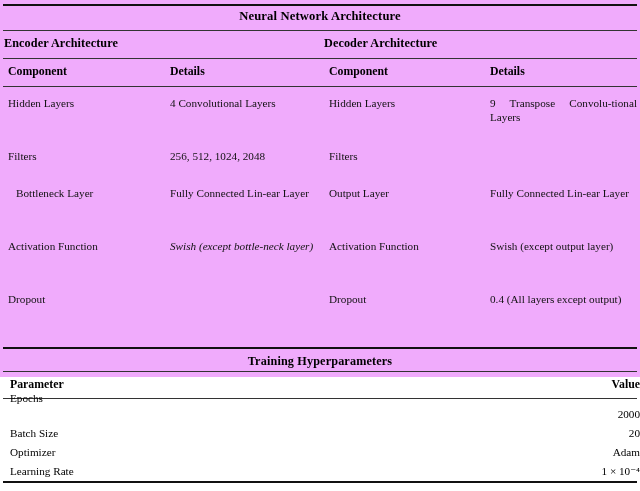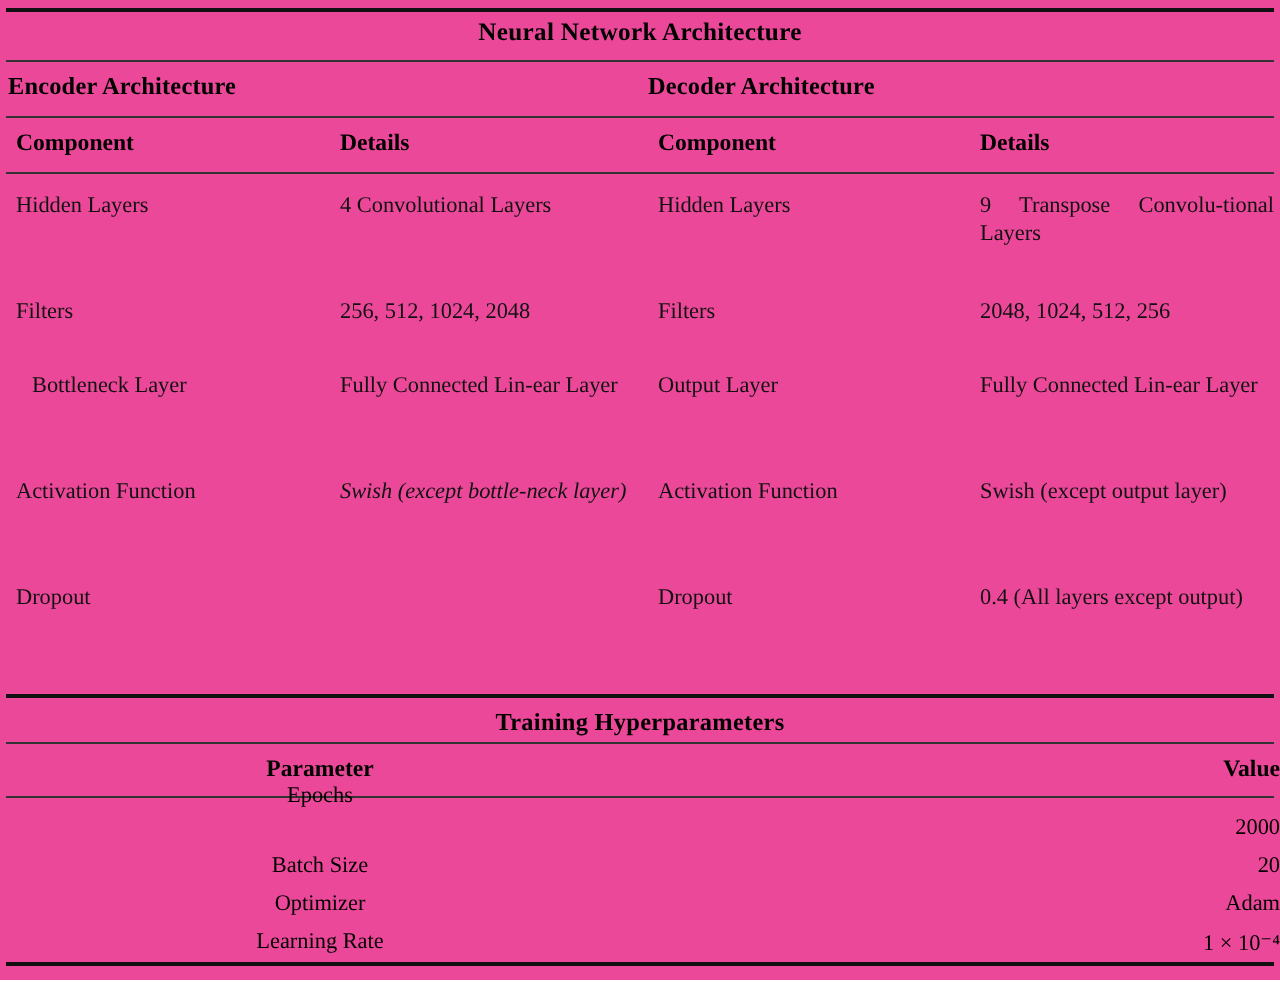--- a/index.html
+++ b/index.html
@@ -11,22 +11,22 @@
     width: 640px;
     height: 491px;
     font-family: "Liberation Serif", "DejaVu Serif", serif;
     color: #000000;
     overflow: hidden;
   }
 
   .page {
     position: relative;
     width: 640px;
-    height: 490px;
-    background: #ec4899;
+    height: 377px;
+    background: #f0abfc;
   }
 
   
   .rule {
     position: absolute;
     left: 3px;
     width: 634px;
     background: #1a1a1a;
   }
   .rule.thick { height: 2.4px; background: #111111; }
@@ -66,21 +66,21 @@
     position: absolute;
     font-size: 11.8px;
     font-weight: bold;
   }
 
   
   .lower-param {
     position: absolute;
     left: 10px;
     width: 300px;
-    text-align: center;
+    text-align: left;
     font-size: 11.2px;
   }
   .lower-value {
     position: absolute;
     left: 340px;
     width: 300px;
     text-align: right;
     font-size: 11.2px;
   }
 </style>
@@ -105,21 +105,20 @@
   <div class="colhead" style="top:64px; left:490px;">Details</div>
 
   <div class="cell" style="top:96px; left:8px; width:158px;">Hidden Layers</div>
   <div class="cell just" style="top:96px; left:170px; width:147px;">4 Convolutional Layers</div>
   <div class="cell" style="top:96px; left:329px; width:155px;">Hidden Layers</div>
   <div class="cell just" style="top:96px; left:490px; width:147px;">9 Transpose Convolu-tional Layers</div>
 
   <div class="cell" style="top:149px; left:8px; width:158px;">Filters</div>
   <div class="cell" style="top:149px; left:170px; width:147px;">256, 512, 1024, 2048</div>
   <div class="cell" style="top:149px; left:329px; width:155px;">Filters</div>
-  <div class="cell" style="top:149px; left:490px; width:147px;">2048, 1024, 512, 256</div>
 
   <div class="cell" style="top:186px; left:16px; width:158px;">Bottleneck Layer</div>
   <div class="cell just" style="top:186px; left:170px; width:147px;">Fully Connected Lin-ear Layer</div>
   <div class="cell" style="top:186px; left:329px; width:155px;">Output Layer</div>
   <div class="cell just" style="top:186px; left:490px; width:147px;">Fully Connected Lin-ear Layer</div>
 
   <div class="cell" style="top:239px; left:8px; width:158px;">Activation Function</div>
   <div class="cell just" style="top:239px; left:170px; width:147px;font-style:italic;">Swish (except bottle-neck layer)</div>
   <div class="cell" style="top:239px; left:329px; width:155px;">Activation Function</div>
   <div class="cell just" style="top:239px; left:490px; width:147px;">Swish (except output layer)</div>

